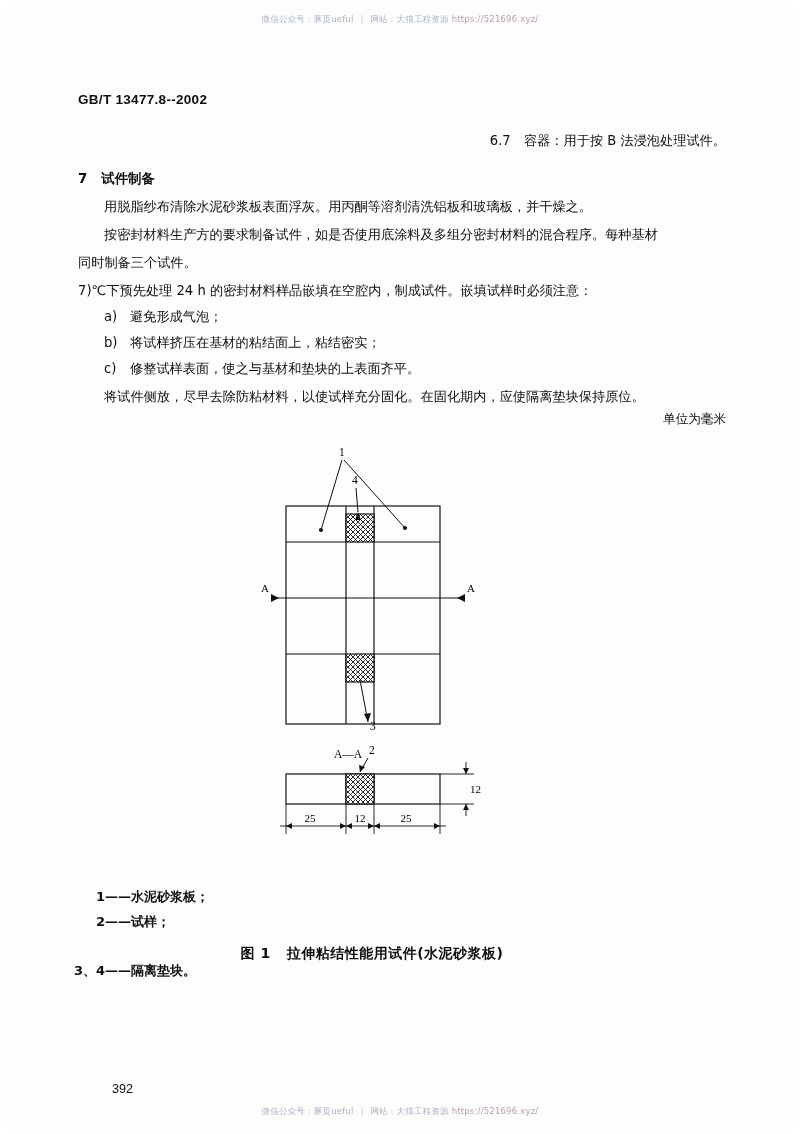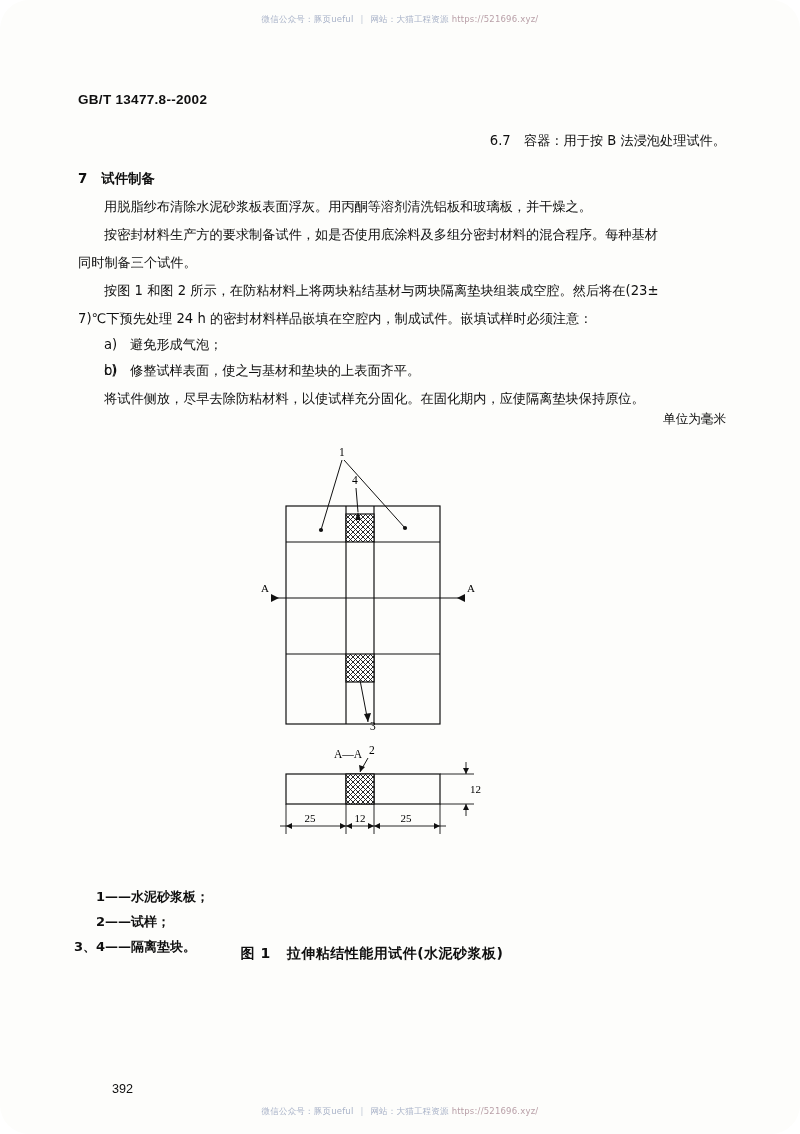--- a/index.html
+++ b/index.html
@@ -104,21 +104,21 @@
   
   .legend {
     position: absolute;
     left: 96px;
     top: 884px;
     font-size: 13px;
     line-height: 25px;
     font-weight: bold;
   }
   .legend div { white-space: nowrap; }
-  .legend .l3 { margin-left: -22px; }
+  .legend .l3 { margin-left: -22px; margin-top: 24px; }
 
   .fig-caption {
     position: absolute;
     left: 0;
     top: 945px;
     width: 744px;
     text-align: center;
     font-size: 14px;
     font-weight: bold;
     letter-spacing: 0.5px;
@@ -153,29 +153,29 @@
 
     <div class="sec-title">
       <span class="num">7</span><span>试件制备</span>
     </div>
 
     <div class="line para">用脱脂纱布清除水泥砂浆板表面浮灰。用丙酮等溶剂清洗铝板和玻璃板，并干燥之。</div>
 
     <div class="line para">按密封材料生产方的要求制备试件，如是否使用底涂料及多组分密封材料的混合程序。每种基材</div>
     <div class="line para noindent">同时制备三个试件。</div>
 
-    <div class="line para">按图 1 和图 2 所示，在防粘材料上将两块粘结基材与两块隔离垫块组装成空腔。然后将在(23±</div>
     <div class="line para noindent">7)℃下预先处理 24 h 的密封材料样品嵌填在空腔内，制成试件。嵌填试样时必须注意：</div>
 
     <div class="line listitem">
       <span class="lbl">a)</span>
       <span>避免形成气泡；</span>
     </div>
     <div class="line listitem">
       <span class="lbl">b)</span>
+      <span>将试样挤压在基材的粘结面上，粘结密实；</span>
     </div>
     <div class="line listitem">
       <span class="lbl">c)</span>
       <span>修整试样表面，使之与基材和垫块的上表面齐平。</span>
     </div>
 
     <div class="line para">将试件侧放，尽早去除防粘材料，以使试样充分固化。在固化期内，应使隔离垫块保持原位。</div>
 
     <div class="unit">单位为毫米</div>
   </div>

